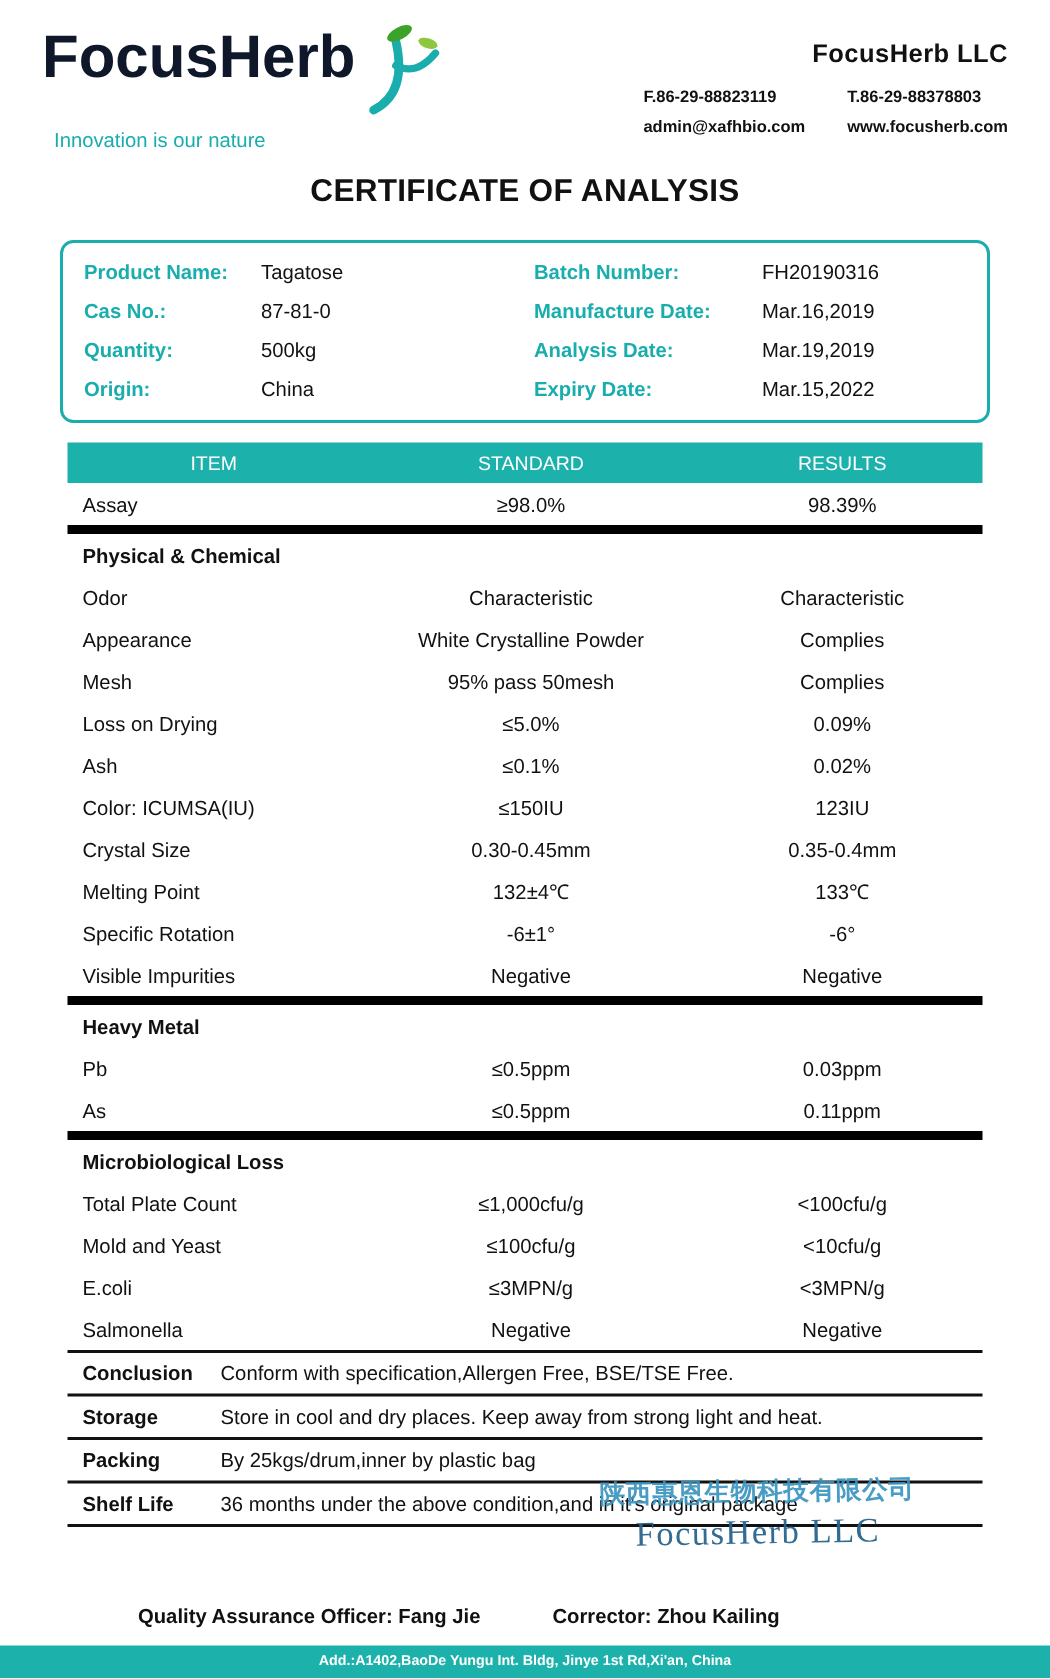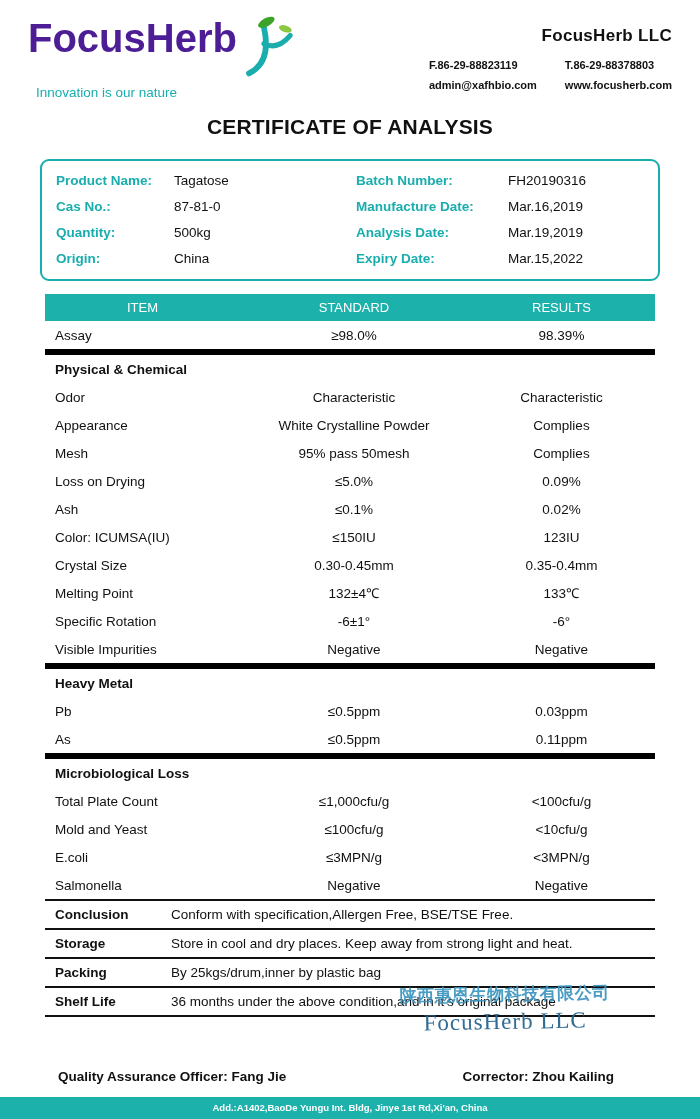--- a/index.html
+++ b/index.html
@@ -3,21 +3,21 @@
 <meta charset="utf-8">
 <style>
   html,body{margin:0;padding:0;background:#ffffff;}
   .page{position:relative;width:700px;height:1119px;margin:0 auto;background:#fff;
         font-family:"Liberation Sans",sans-serif;color:#111;overflow:hidden;}
 
   
   .header{display:flex;justify-content:space-between;align-items:flex-start;padding:16px 28px 0 28px;}
   .logo-block{display:flex;flex-direction:column;}
   .logo-row{display:flex;align-items:flex-start;}
-  .logo-text{font-size:40px;line-height:44px;font-weight:bold;color:#4c1d95;}
+  .logo-text{font-size:40px;line-height:44px;font-weight:bold;color:#0f172a;}
   .logo-svg{margin-left:2px;margin-top:-2px;}
   .tagline{color:#19adad;font-size:13.5px;margin-top:1px;padding-left:8px;}
   .company-block{text-align:right;padding-top:10px;}
   .company-name{font-size:17px;font-weight:bold;color:#111;margin-bottom:13px;letter-spacing:0.3px;}
   .contact-grid{display:grid;grid-template-columns:auto auto;gap:8px 28px;font-size:11px;font-weight:bold;justify-content:end;}
   .contact-grid .c{text-align:left;white-space:nowrap;}
 
   
   .title{text-align:center;font-size:21px;font-weight:bold;margin-top:15px;letter-spacing:0.2px;}
 
@@ -31,27 +31,27 @@
   .coa{margin:13px 45px 0 45px;}
   table{border-collapse:collapse;width:100%;font-size:13.5px;color:#111;}
   thead th{background:#1db1ac;color:#fff;font-size:13px;font-weight:normal;height:25px;}
   tbody td{height:26px;vertical-align:middle;}
   td.col-item{text-align:left;padding-left:10px;}
   td.col-standard{text-align:center;}
   td.col-results{text-align:center;}
   tr.section-row td{font-weight:bold;text-align:left;padding-left:10px;border-top:6px solid #000000;}
 
   .footer-rows{border-top:2px solid #111;}
-  .footer-row{display:flex;align-items:center;min-height:27px;border-bottom:2px solid #111;font-size:13.5px;gap:24px;}
+  .footer-row{display:flex;align-items:center;min-height:27px;border-bottom:2px solid #111;font-size:13.5px;}
   .footer-label{width:92px;flex:none;font-weight:bold;padding-left:10px;}
   .footer-value{flex:1;}
 
   
-  .signatures{position:relative;z-index:2;display:flex;justify-content:space-between;
-              margin:52px 86px 0 58px;font-size:13.5px;font-weight:bold;gap:48px;}
+  .signatures{position:relative;z-index:2;display:flex;
+              margin:52px 86px 0 92px;font-size:13.5px;font-weight:bold;gap:48px;}
   .stamp{position:absolute;z-index:1;left:380px;top:983px;width:250px;text-align:center;transform:rotate(-1deg);}
   .stamp-cn{font-size:17px;font-weight:bold;color:rgba(58,148,190,0.92);letter-spacing:0.5px;
             font-family:"DejaVu Sans",sans-serif;}
   .stamp-en{font-size:23px;color:rgba(40,100,140,0.95);font-family:"Liberation Serif",serif;
             margin-top:3px;letter-spacing:1px;}
 
   
   .bottom-bar{position:absolute;left:0;right:0;bottom:0;height:22px;background:#1db1ac;
               color:#fff;font-size:9.5px;font-weight:bold;text-align:center;line-height:22px;}
 </style>

